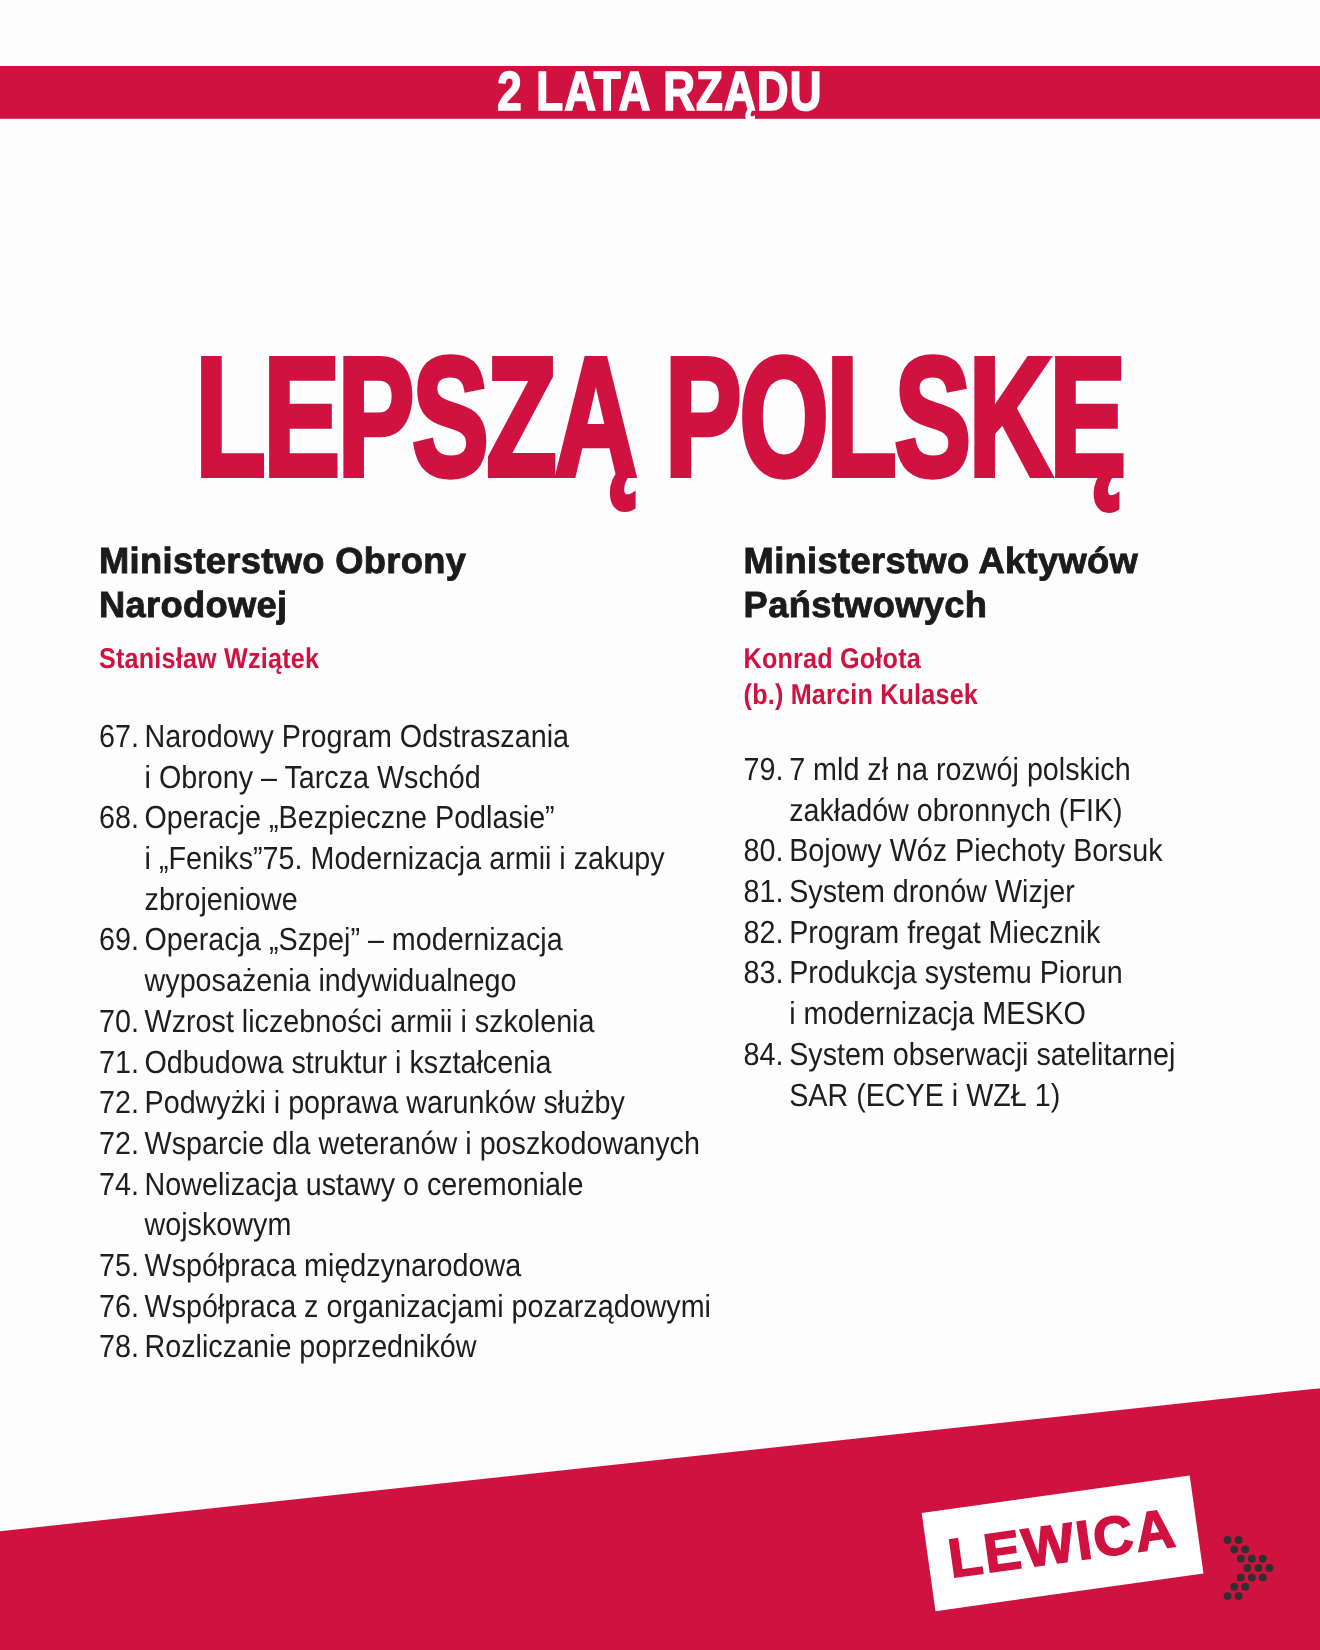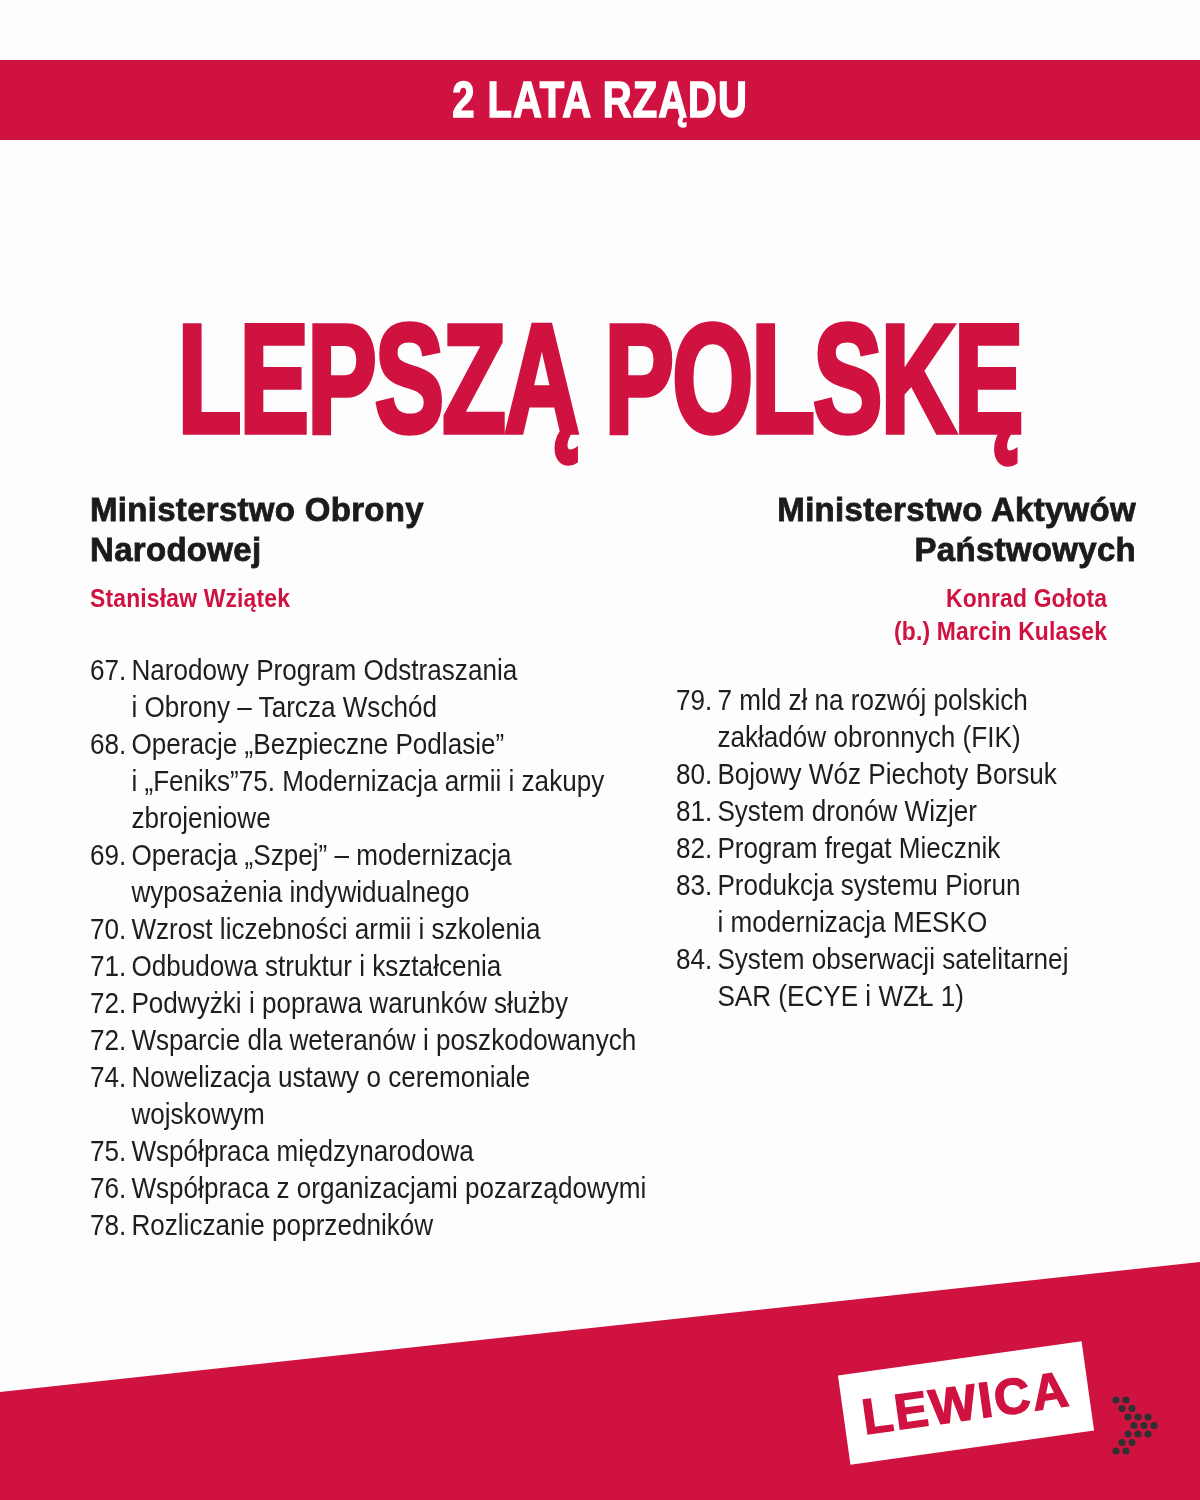--- a/index.html
+++ b/index.html
@@ -2,37 +2,37 @@
 <html style="--red: #d01241; --dot: #303030;"><head>
 <meta charset="utf-8">
 <style>
   html,body{margin:0;padding:0;background:#ffffff;}
   .canvas{
     position:relative; width:1200px; height:1500px; overflow:hidden;
     background:#fdfdfd; font-family:"Liberation Sans", sans-serif;
   }
   
   .banner{
-    position:absolute; left:0; top:60px; width:1200px; height:80px;
+    position:absolute; left:0; top:60px; width:1200px; height:48px;
     background:var(--red); display:flex; align-items:center; justify-content:center;text-align:right;
   }
   .banner-text{
     color:#fff; font-weight:bold; font-size:40px; letter-spacing:1px;
     transform:scale(1,1.25); -webkit-text-stroke:1.2px #fff; white-space:nowrap;
   }
   
   .title-line{position:absolute; left:0; width:1200px; text-align:center; color:var(--red); font-weight:bold; white-space:nowrap;}
   .t1{top:118px; font-size:150px; line-height:150px; letter-spacing:-3px;}
   .t1 span{display:inline-block; transform:scale(0.97,1.35); transform-origin:top center; -webkit-text-stroke:5px var(--red);}
   .t2{top:303px; font-size:112px; line-height:112px; letter-spacing:-2px;}
   .t2 span{display:inline-block; transform:scale(0.93,1.37); transform-origin:top center; -webkit-text-stroke:4px var(--red);}
   
   .col{position:absolute; top:490px;}
   .col-left{left:90px; width:560px;}
-  .col-right{left:656px; width:480px;text-align:right;}
+  .col-right{left:676px; width:480px;}
   .col-heading{
     margin:0; font-size:33px; line-height:40px; font-weight:bold;
     color:#1b1b1a; white-space:pre-line; letter-spacing:0.3px;
     -webkit-text-stroke:0.8px #1b1b1a;
   }
   .col-minister{
     margin-top:12px; font-size:26px; line-height:33px; font-weight:bold;
     color:var(--red); white-space:pre-line; display:inline-block;
     transform:scaleX(0.88); transform-origin:left top; letter-spacing:0.2px;
   }

